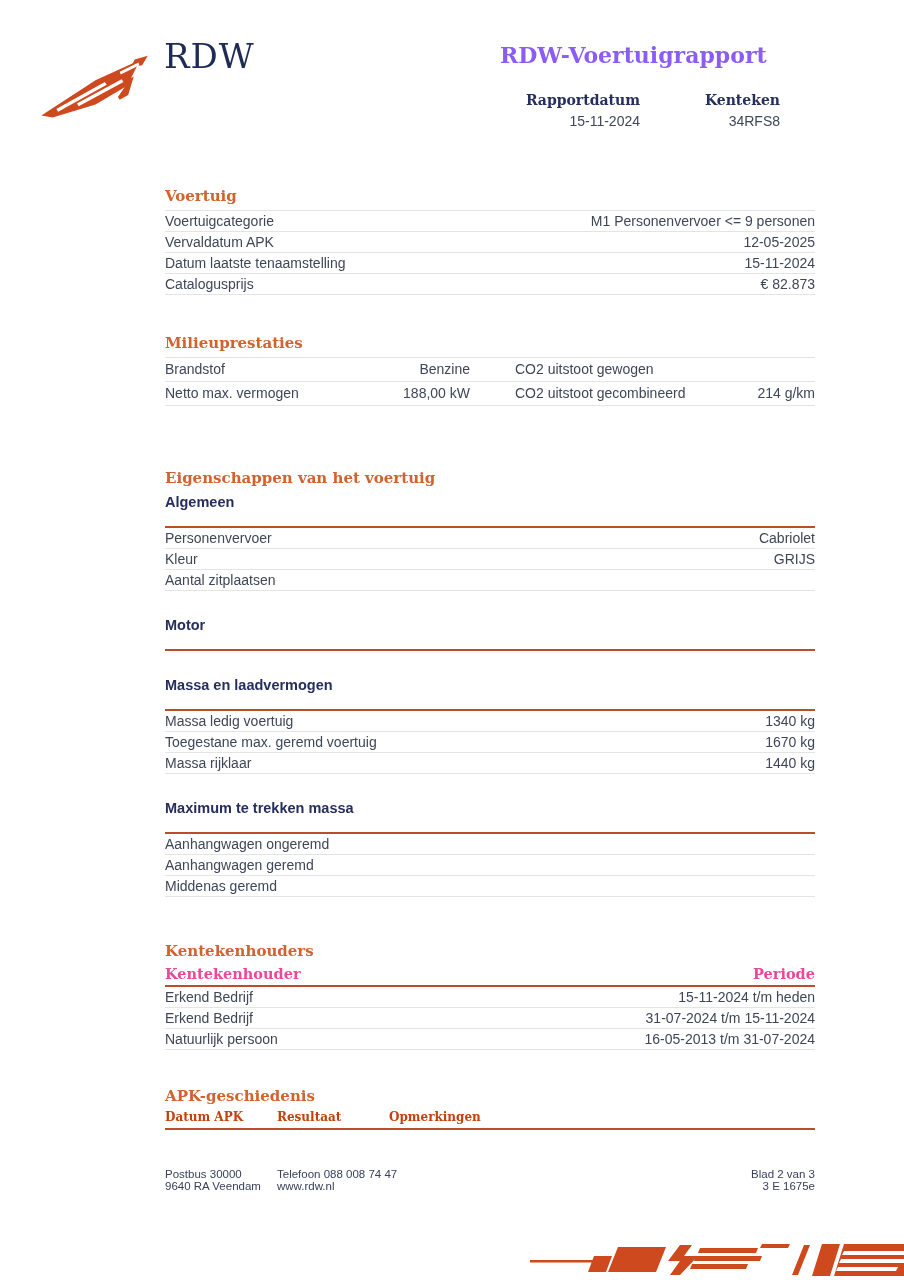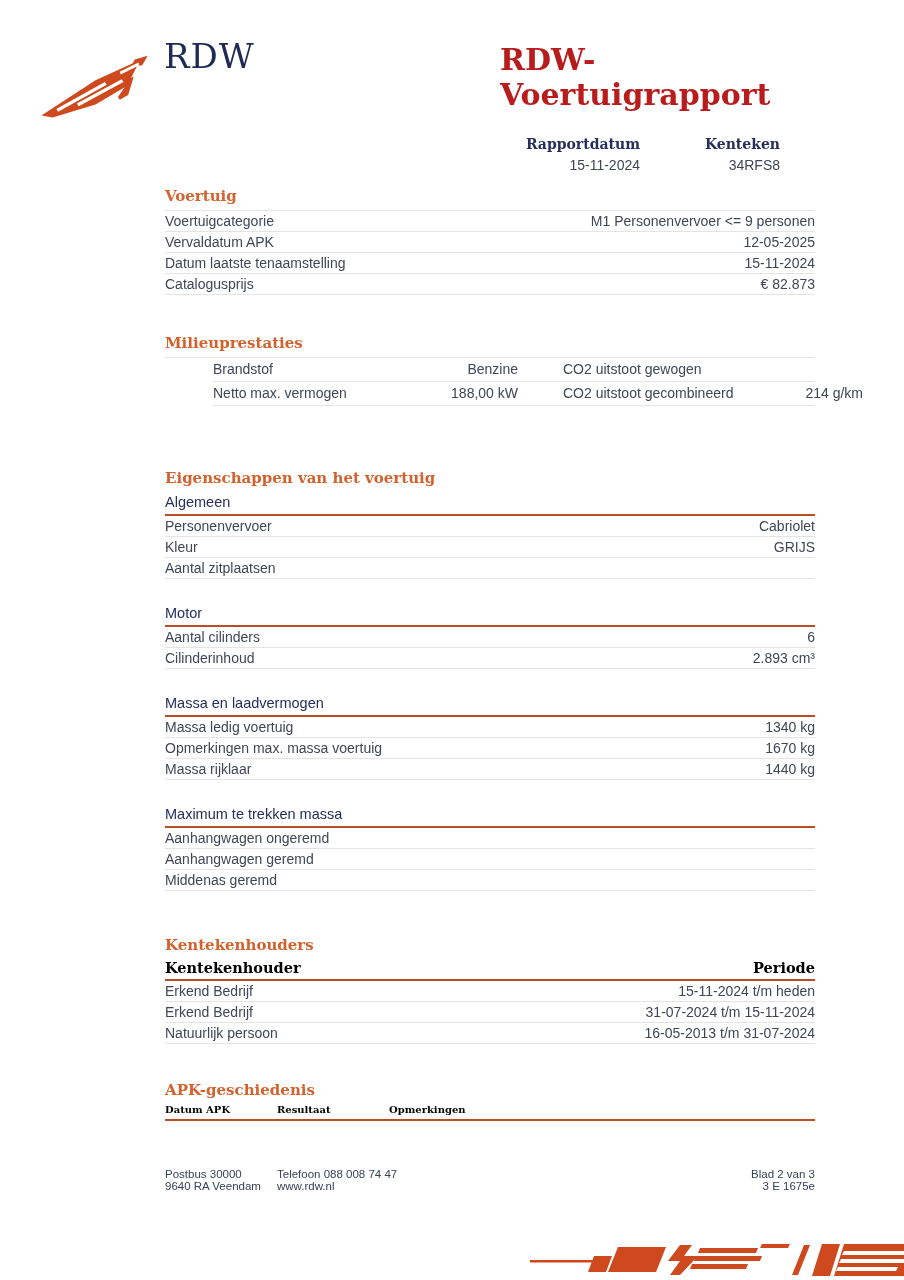--- a/index.html
+++ b/index.html
@@ -11,68 +11,68 @@
 
   
   .logo-block { position:absolute; left:38px; top:36px; width:220px; height:90px; }
   .logo-swoosh { position:absolute; left:0; top:18px; }
   .logo-text {
     position:absolute; left:126px; top:0;
     font-family:"DejaVu Serif", serif; font-weight:normal;
     font-size:34px; color:#1f2b55; letter-spacing:1px;
   }
   .title-block { position:absolute; left:500px; top:42px; width:360px; }
-  .report-title { font-family:"DejaVu Serif", serif; font-weight:bold; font-size:30px; color:#b91c1c; }
+  .report-title { font-family:"DejaVu Serif", serif; font-weight:bold; font-size:22px; color:#8b5cf6; }
   .meta { display:flex; margin-top:24px; }
   .meta-col { width:140px;text-align:right; }
   .meta-label { font-family:"DejaVu Serif", serif; font-weight:bold; font-size:14px; color:#252e5c; }
   .meta-value { margin-top:5px; font-size:14px; color:#3e4657; }
 
   
   .content { position:absolute; left:165px; top:0; width:650px; padding-top:186px; }
 
   .section-title {
     font-family:"DejaVu Serif", serif; font-weight:bold;
     font-size:15px; color:#d2622e; line-height:20px; margin-bottom:4px;
   }
   .sub-title {
-    font-weight:normal; font-size:14.5px; color:#252e5c; line-height:20px; padding-bottom:2px;
+    font-weight:bold; font-size:14.5px; color:#252e5c; line-height:20px; padding-bottom:14px;
   }
   .orange-rule { border:0; border-top:2px solid #b94f27; height:0; }
 
   .kv-table { border-top:1px solid #e4e4e4; }
   .kv-row {
     display:flex; justify-content:space-between; align-items:baseline;
     border-bottom:1px solid #e4e4e4; line-height:20px; min-height:21px;
   }
   .kv-row .lbl { white-space:nowrap; }
   .kv-row .val { text-align:right; white-space:nowrap;padding-left:20px; }
 
   
   .milieu-table { border-top:1px solid #e4e4e4; }
   .milieu-row {
     display:grid; grid-template-columns:205px 100px 45px 195px 105px;
-    border-bottom:1px solid #e4e4e4; line-height:21px; min-height:24px; align-items:baseline; padding:1px 0;margin-left:48px;
+    border-bottom:1px solid #e4e4e4; line-height:21px; min-height:24px; align-items:baseline; padding:1px 0;
   }
   .milieu-row .val { text-align:right; white-space:nowrap; }
   .milieu-row .lbl { white-space:nowrap; }
 
   .mt-milieu { margin-top:38px; }
   .mt-eigenschappen { margin-top:62px; }
   .subsection { margin-top:24px; }
   .mt-kenteken { margin-top:44px; }
   .mt-apk { margin-top:36px; }
 
   
   .holder-head { display:flex; justify-content:space-between; padding-bottom:3px; }
-  .holder-head span { font-family:"DejaVu Serif", serif; font-weight:bold; font-size:14.5px; color:#000000;text-align:center; }
+  .holder-head span { font-family:"DejaVu Serif", serif; font-weight:bold; font-size:14.5px; color:#ec4899;text-align:center; }
 
   
   .apk-head { display:grid; grid-template-columns:112px 112px 1fr; padding-bottom:4px; }
-  .apk-head span { font-family:"DejaVu Serif", serif; font-weight:bold; font-size:10px; color:#000000; }
+  .apk-head span { font-family:"DejaVu Serif", serif; font-weight:bold; font-size:12px; color:#c2410c; }
 
   
   .footer {
     position:absolute; left:165px; top:1168px; width:650px;
     display:grid; grid-template-columns:112px 1fr auto; row-gap:0;
     font-size:11.5px; color:#38415a;
   }
   .footer .right { text-align:right; }
 
   .flag-graphic { position:absolute; right:0; bottom:2px; }
@@ -172,42 +172,32 @@
         <div class="kv-row">
           <span class="lbl">Aantal zitplaatsen</span>
           <span class="val"></span>
         </div>
       </div>
     </div>
 
     <div class="subsection">
       <div class="sub-title">Motor</div>
       <div class="orange-rule"></div>
-      <div>
-        <div class="kv-row">
-          <span class="lbl">Aantal cilinders</span>
-          <span class="val">6</span>
-        </div>
-        <div class="kv-row">
-          <span class="lbl">Cilinderinhoud</span>
-          <span class="val">2.893 cm³</span>
-        </div>
-      </div>
     </div>
 
     <div class="subsection">
       <div class="sub-title">Massa en laadvermogen</div>
       <div class="orange-rule"></div>
       <div>
         <div class="kv-row">
           <span class="lbl">Massa ledig voertuig</span>
           <span class="val">1340 kg</span>
         </div>
         <div class="kv-row">
-          <span class="lbl">Opmerkingen max. massa voertuig</span>
+          <span class="lbl">Toegestane max. geremd voertuig</span>
           <span class="val">1670 kg</span>
         </div>
         <div class="kv-row">
           <span class="lbl">Massa rijklaar</span>
           <span class="val">1440 kg</span>
         </div>
       </div>
     </div>
 
     <div class="subsection">

